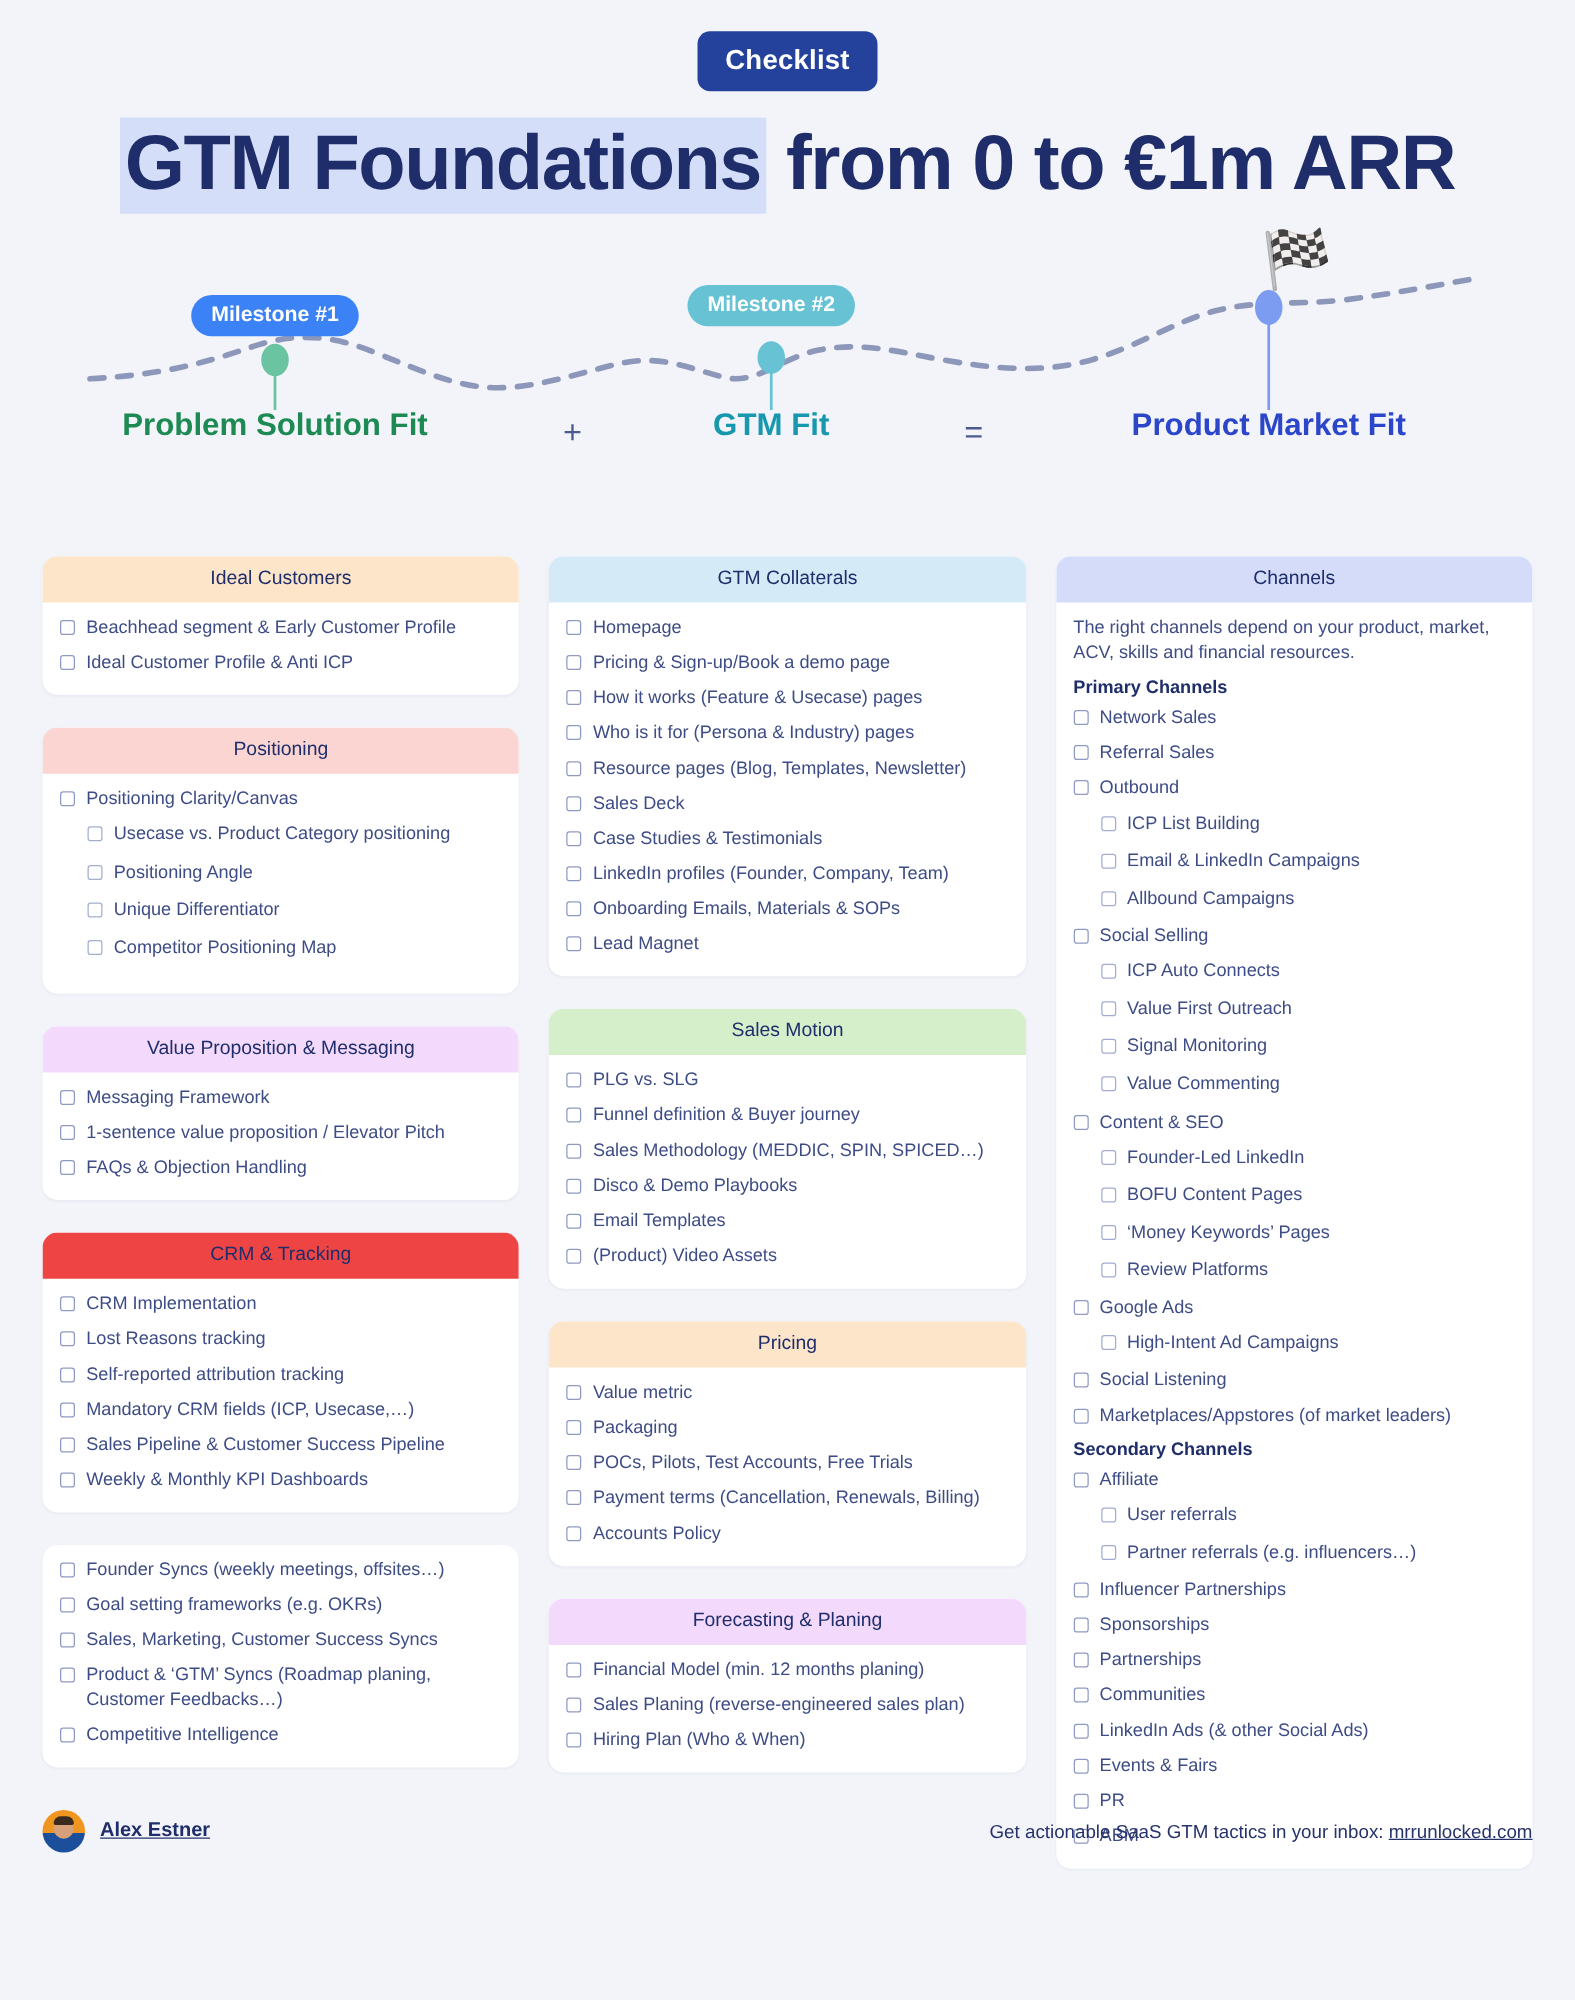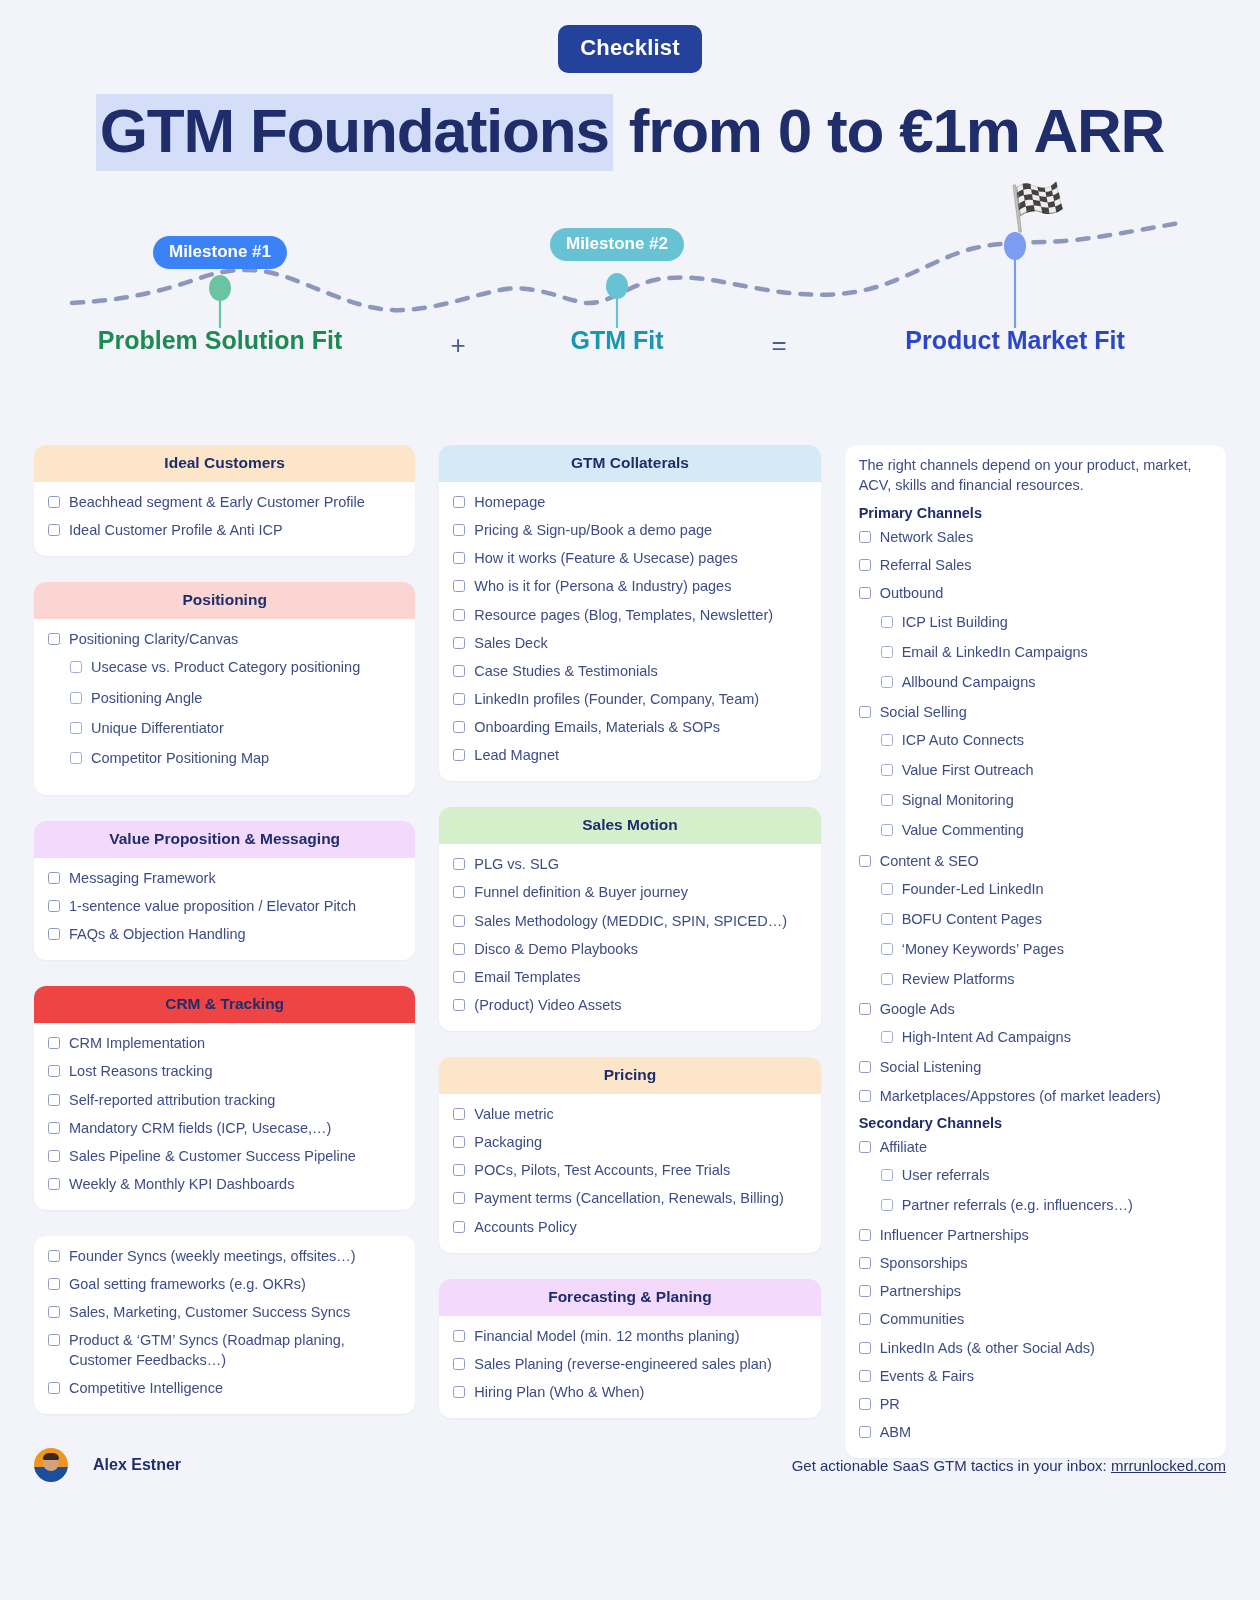--- a/index.html
+++ b/index.html
@@ -92,21 +92,21 @@
 
   .card {
     background: #FFFFFF;
     border-radius: 12px;
     overflow: hidden;
     box-shadow: 0 1px 2px rgba(40,50,90,.05);
   }
   .card-head {
     text-align: center;
     font-size: 15.5px;
-    font-weight: bold;
+    font-weight: normal;
     color: #1F2E6B;
     padding: 9px 8px 10px;
   }
   .card-body { padding: 11px 14px 16px; }
   .intro {
     font-size: 14.5px;
     color: #3E4C86;
     line-height: 1.35;
     margin-bottom: 10px;
   }
@@ -140,21 +140,21 @@
   .footer {
     position: absolute;
     left: 0; bottom: 0;
     width: 1260px;
     height: 86px;
     padding: 0 34px;
     display: flex;
     align-items: center;
     justify-content: space-between;
   }
-  .author { display: flex; align-items: center; gap: 25px; }
+  .author { display: flex; align-items: center; gap: 12px; text-decoration: underline; }
   .avatar {
     width: 34px; height: 34px;
     border-radius: 50%;
     background: linear-gradient(#F0951F 0 55%, #1B4E9B 55% 100%);
     position: relative;
     overflow: hidden;
     flex: 0 0 auto;
   }
   .avatar::before {
     content: "";
@@ -431,20 +431,21 @@
             </div>
             <div class="item">
               <span class="chk"></span>
               <span>Hiring Plan (Who &amp; When)</span>
             </div>
           </div>
         </div>
       </div>
       <div class="col">
         <div class="card">
+          <div class="card-head" style="background: rgb(212, 220, 250);">Channels</div>
           <div class="card-body">
             <div class="intro">The right channels depend on your product, market, ACV, skills and financial resources.</div>
             <div class="group-label">Primary Channels</div>
             <div class="item">
               <span class="chk"></span>
               <span>Network Sales</span>
             </div>
             <div class="item">
               <span class="chk"></span>
               <span>Referral Sales</span>

